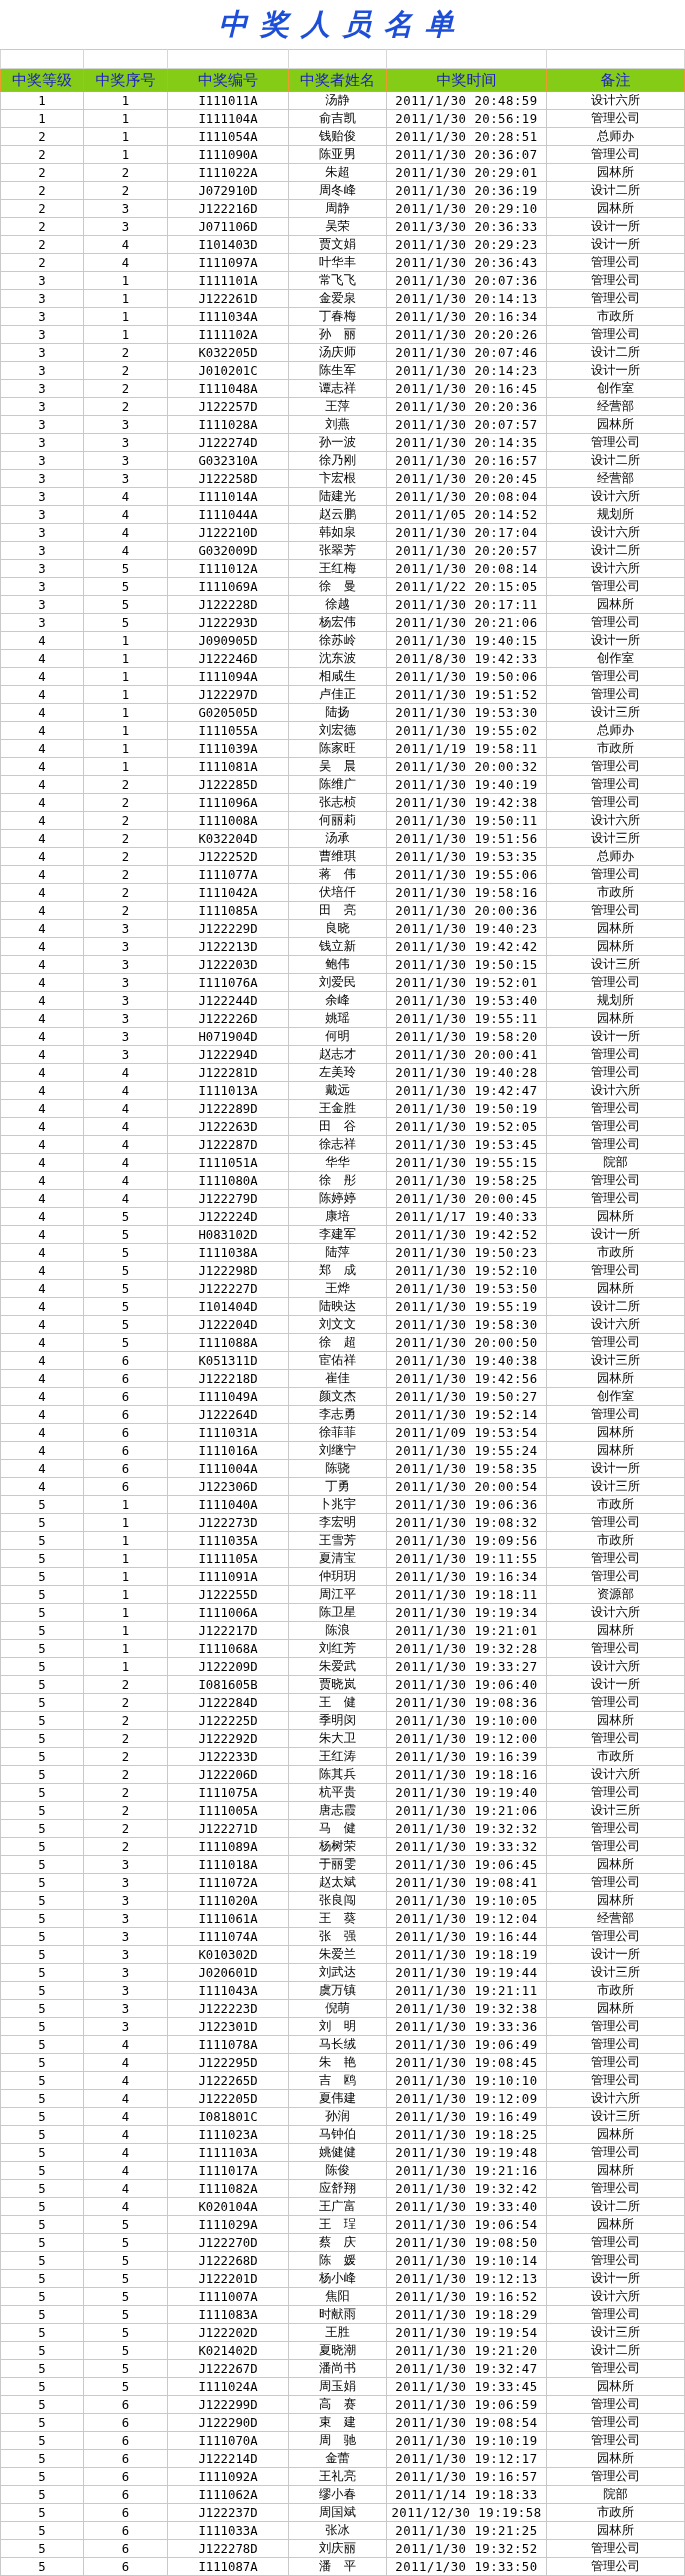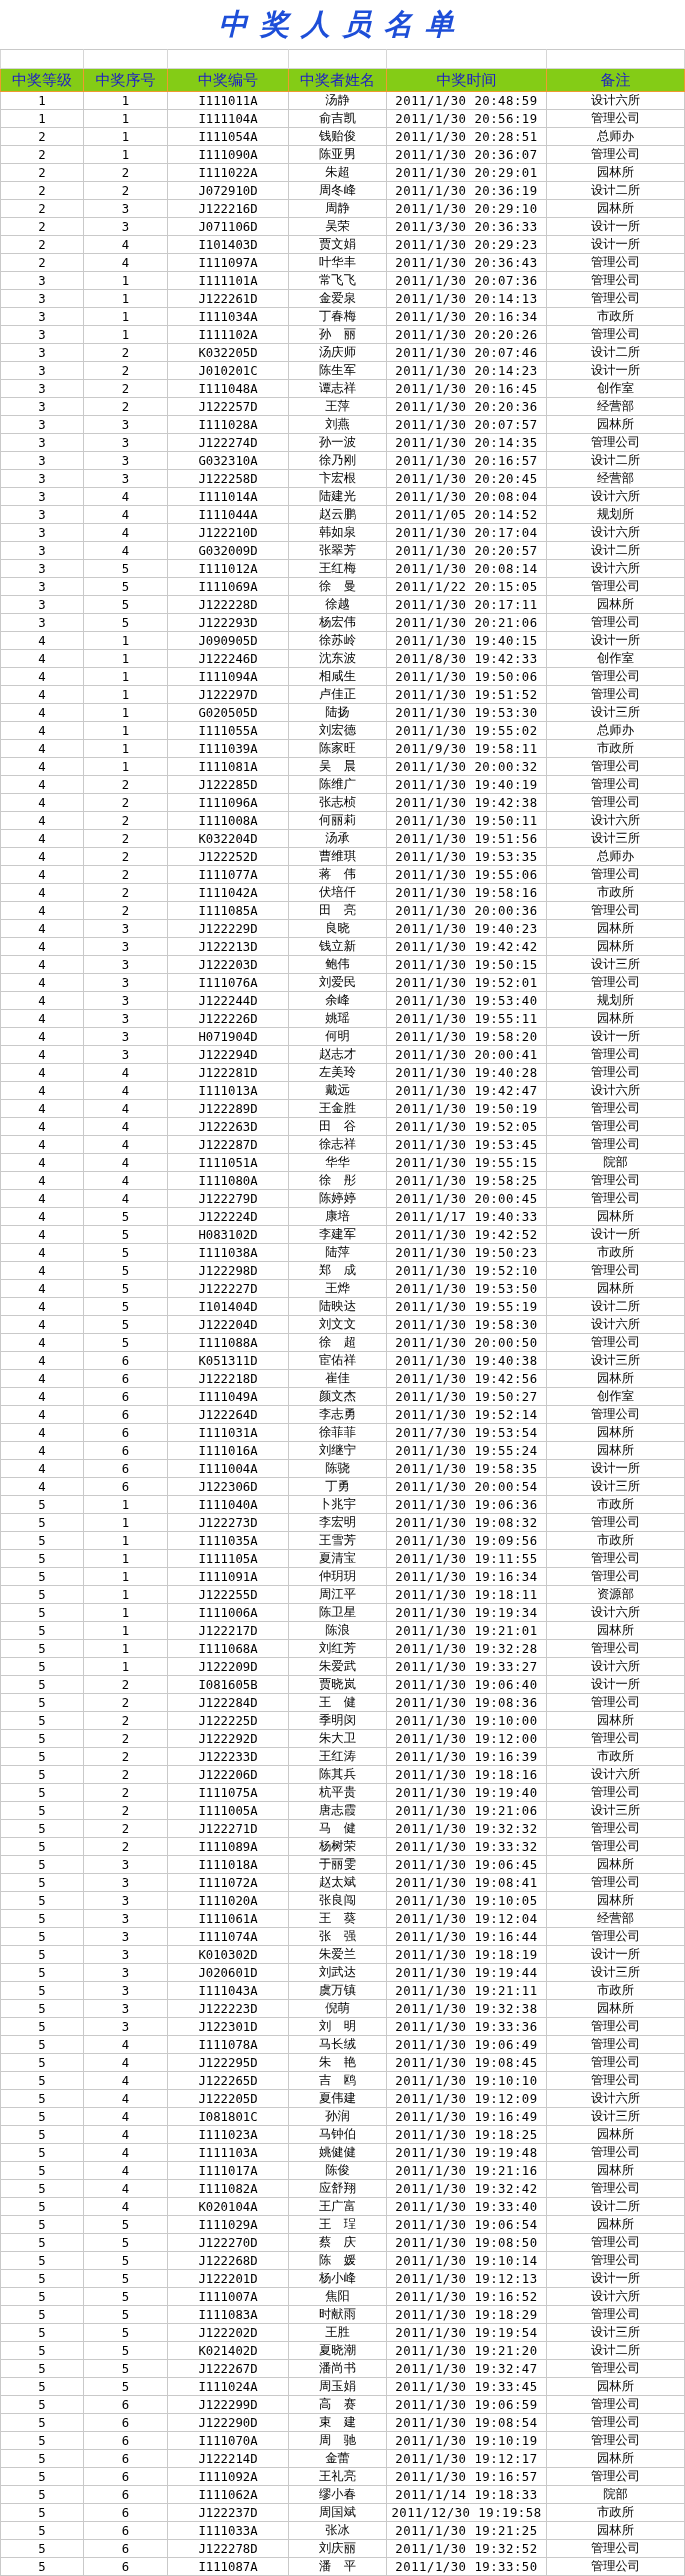--- a/index.html
+++ b/index.html
@@ -339,21 +339,21 @@
           <td class="c2">I111055A</td>
           <td class="c3">刘宏德</td>
           <td class="c4">2011/1/30 19:55:02</td>
           <td class="c5">总师办</td>
         </tr>
         <tr>
           <td class="c0">4</td>
           <td class="c1">1</td>
           <td class="c2">I111039A</td>
           <td class="c3">陈家旺</td>
-          <td class="c4">2011/9/30 19:58:11</td>
+          <td class="c4">2011/1/19 19:58:11</td>
           <td class="c5">市政所</td>
         </tr>
         <tr>
           <td class="c0">4</td>
           <td class="c1">1</td>
           <td class="c2">I111081A</td>
           <td class="c3">吴　晨</td>
           <td class="c4">2011/1/30 20:00:32</td>
           <td class="c5">管理公司</td>
         </tr>
@@ -643,21 +643,21 @@
           <td class="c2">J122264D</td>
           <td class="c3">李志勇</td>
           <td class="c4">2011/1/30 19:52:14</td>
           <td class="c5">管理公司</td>
         </tr>
         <tr>
           <td class="c0">4</td>
           <td class="c1">6</td>
           <td class="c2">I111031A</td>
           <td class="c3">徐菲菲</td>
-          <td class="c4">2011/7/30 19:53:54</td>
+          <td class="c4">2011/1/09 19:53:54</td>
           <td class="c5">园林所</td>
         </tr>
         <tr>
           <td class="c0">4</td>
           <td class="c1">6</td>
           <td class="c2">I111016A</td>
           <td class="c3">刘继宁</td>
           <td class="c4">2011/1/30 19:55:24</td>
           <td class="c5">园林所</td>
         </tr>

